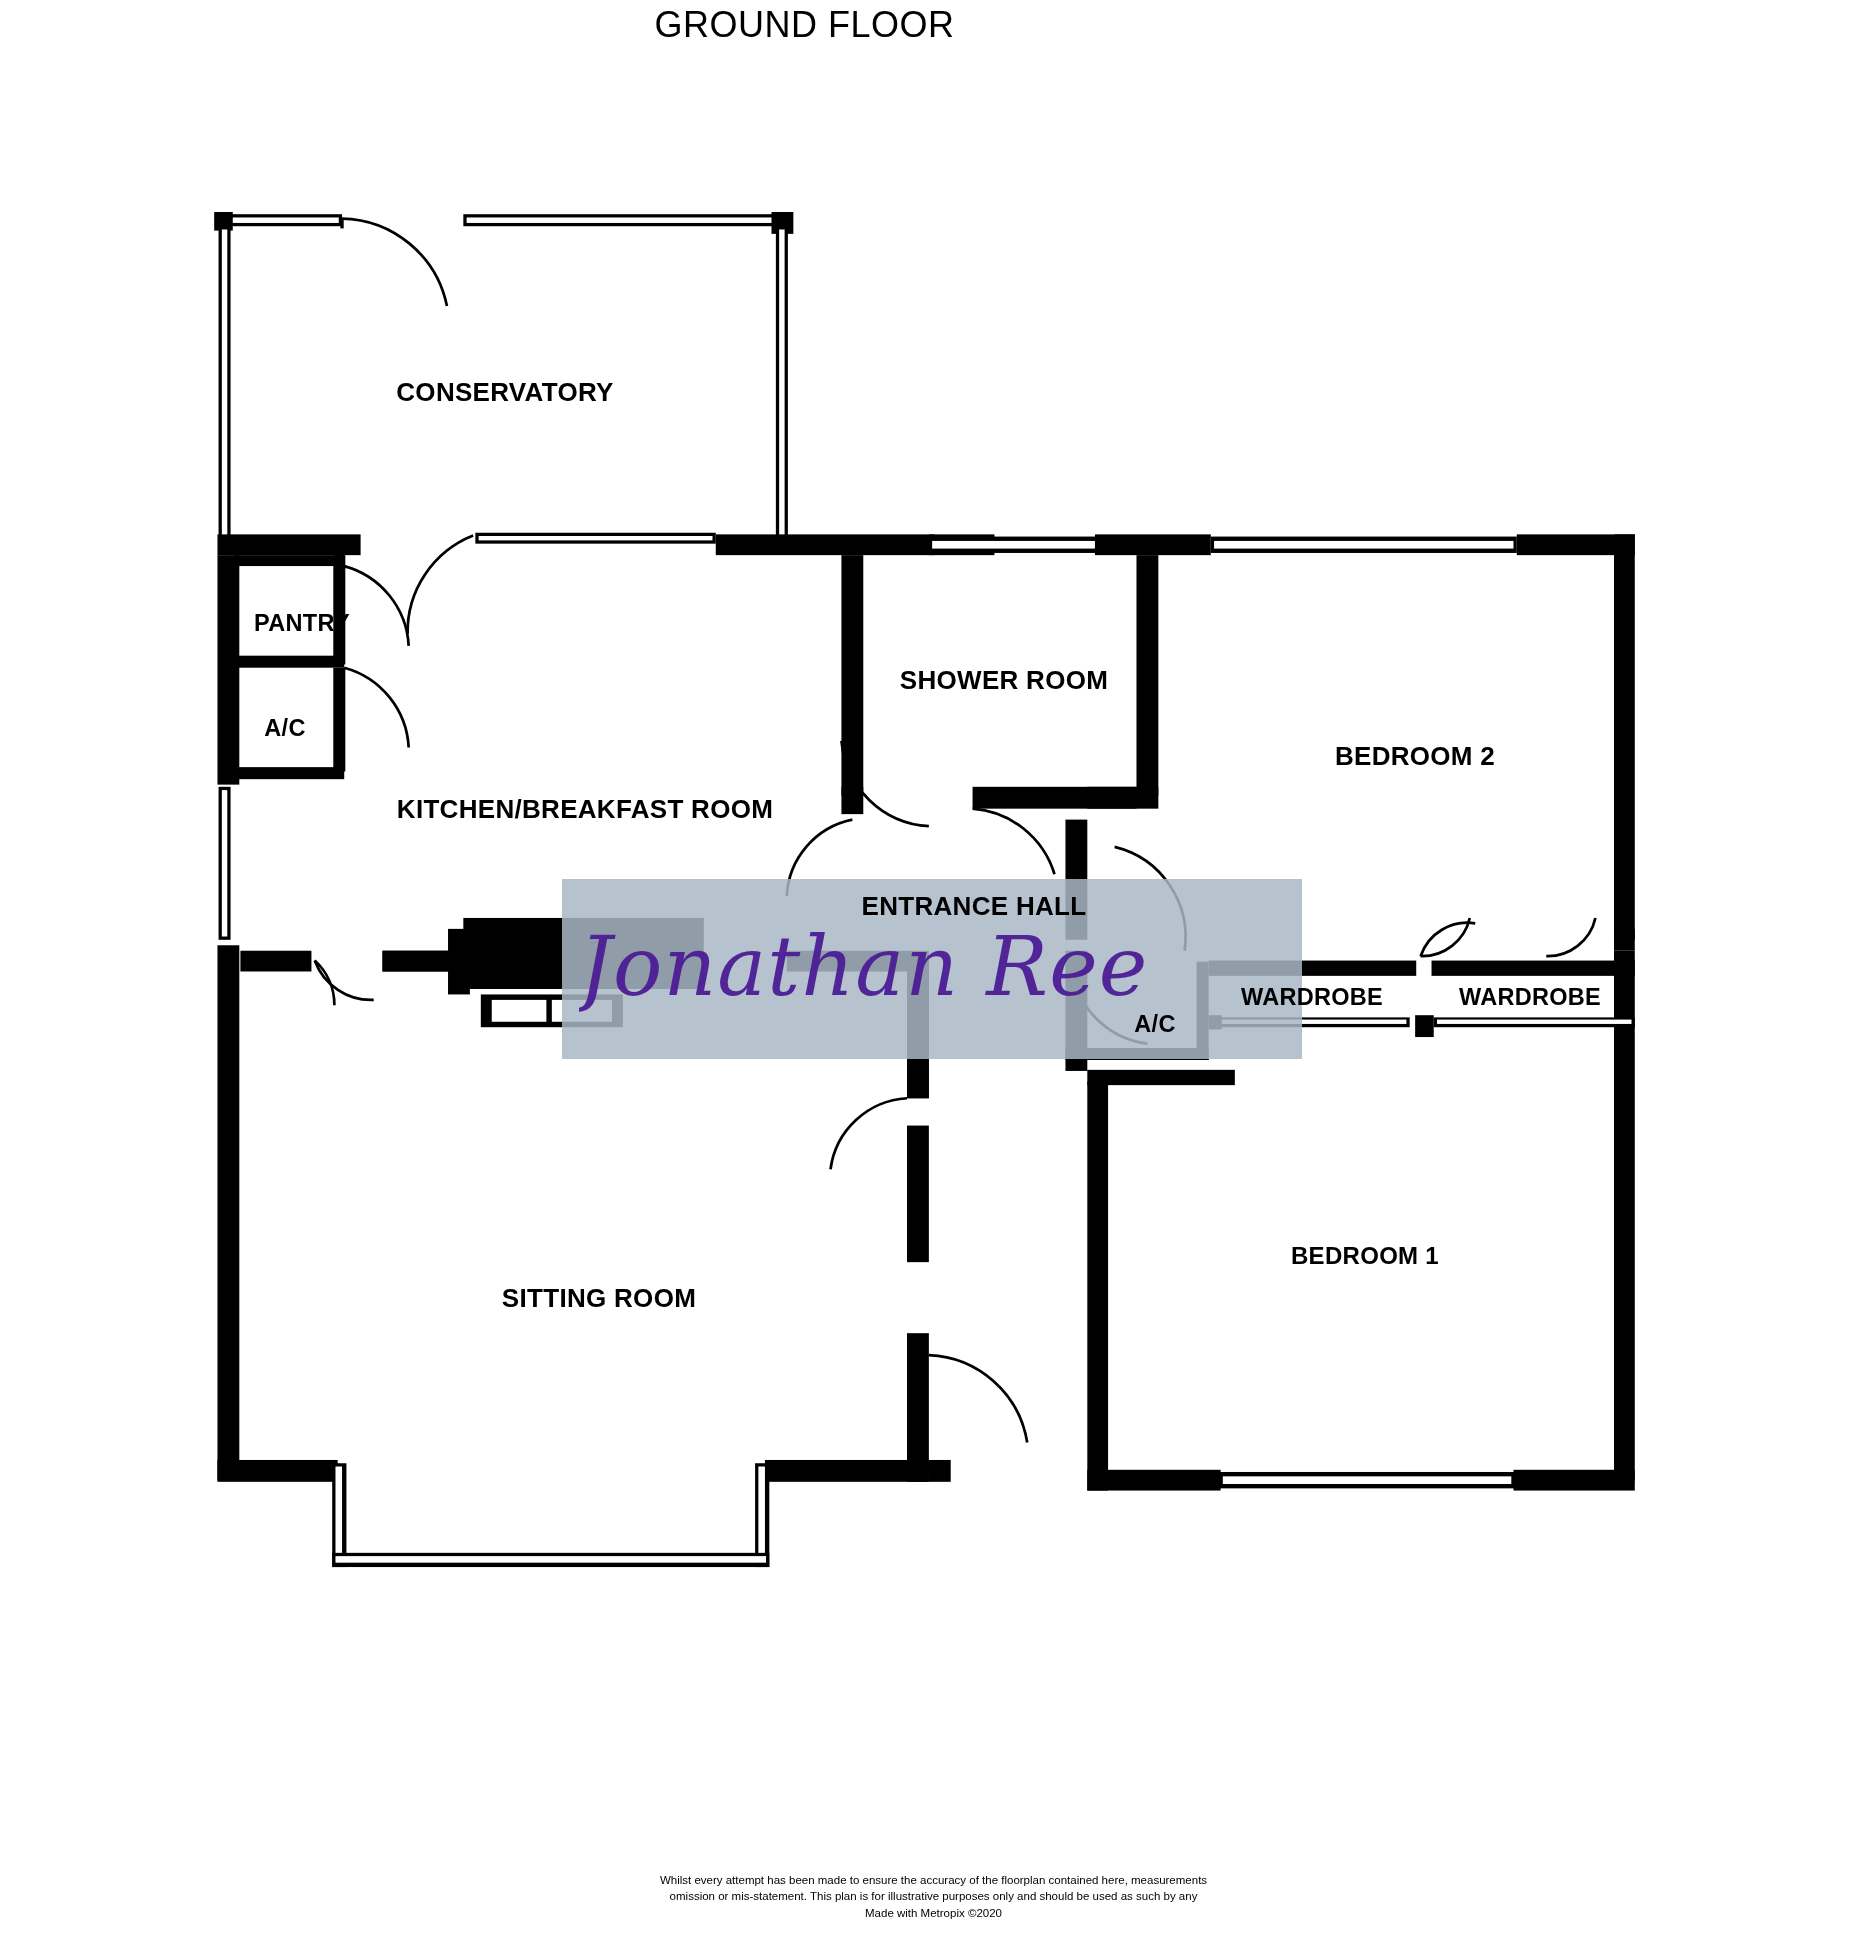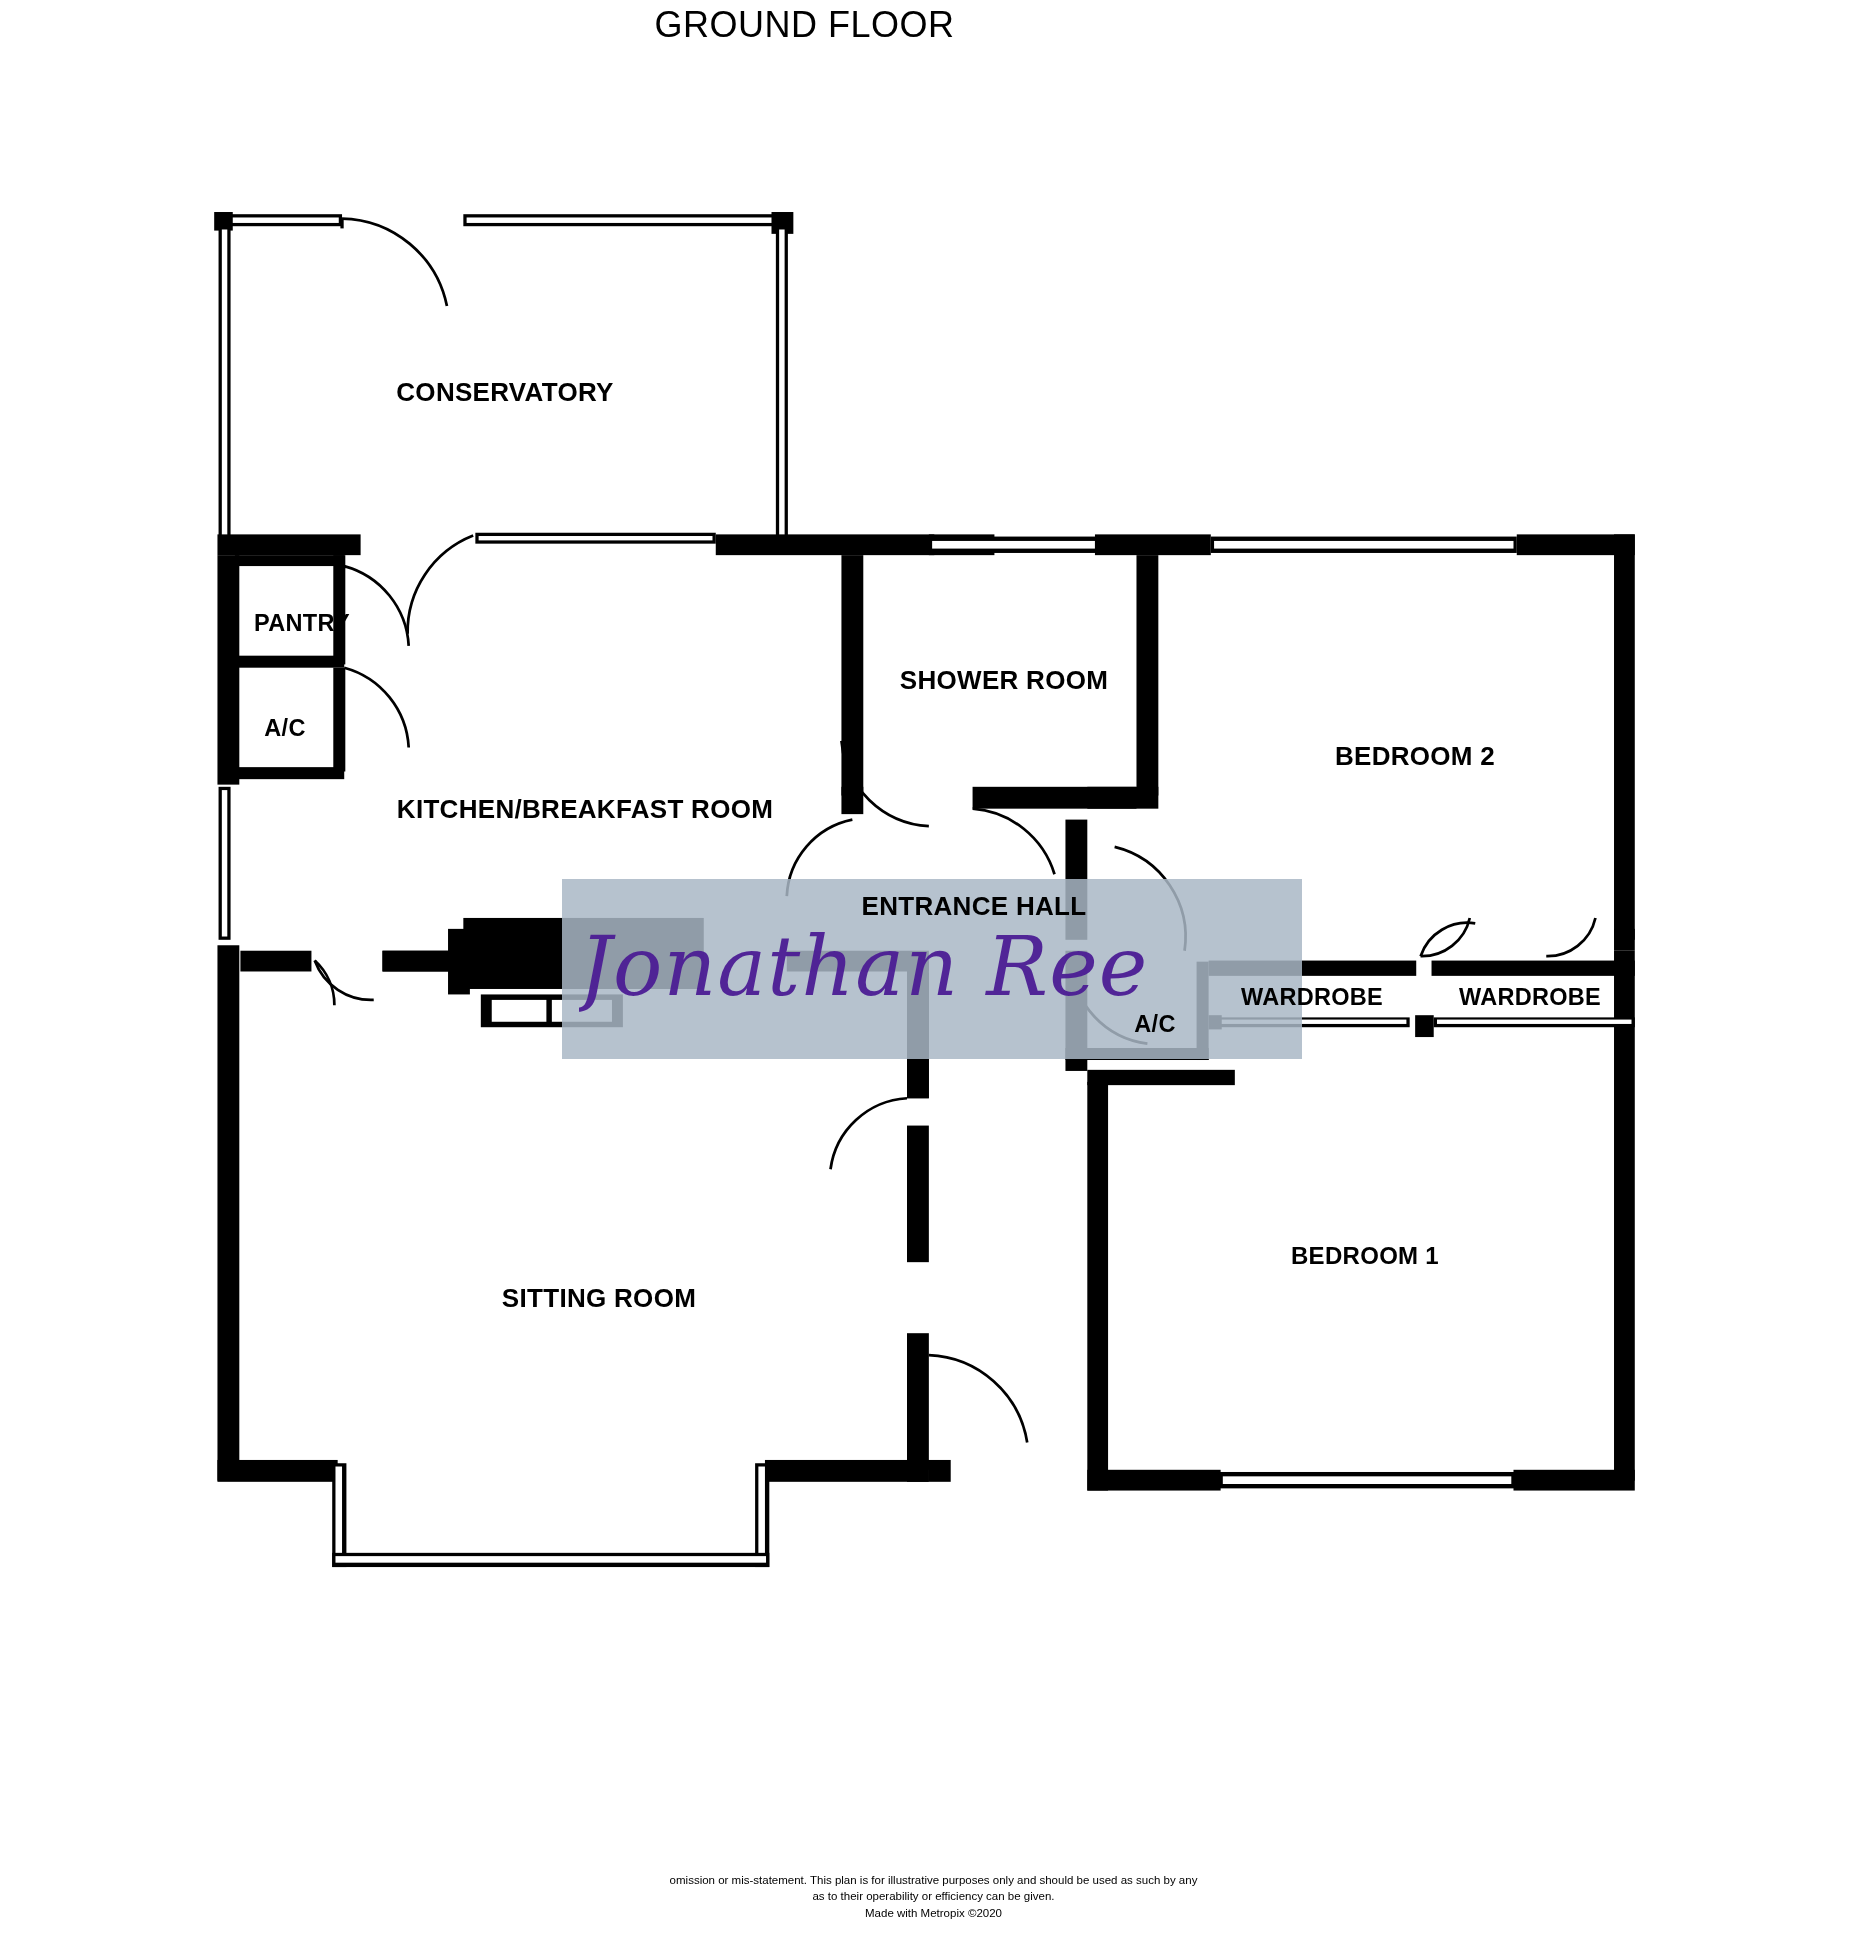--- a/index.html
+++ b/index.html
@@ -258,17 +258,17 @@
 <div class="room-label lbl-shower">SHOWER ROOM</div>
 <div class="room-label lbl-bed2">BEDROOM 2</div>
 <div class="room-label lbl-entrance">ENTRANCE HALL</div>
 <div class="room-label lbl-ac-2">A/C</div>
 <div class="room-label lbl-wardrobe-1">WARDROBE</div>
 <div class="room-label lbl-wardrobe-2">WARDROBE</div>
 <div class="room-label lbl-sitting">SITTING ROOM</div>
 <div class="room-label lbl-bed1">BEDROOM 1</div>
 
 <div class="disclaimer">
+  <div>Whilst every attempt has been made to ensure the accuracy of the floorplan contained here, measurements</div>
   <div>omission or mis-statement. This plan is for illustrative purposes only and should be used as such by any</div>
-  <div>as to their operability or efficiency can be given.</div>
   <div>Made with Metropix ©2020</div>
 </div>
 
 
 </body></html>

